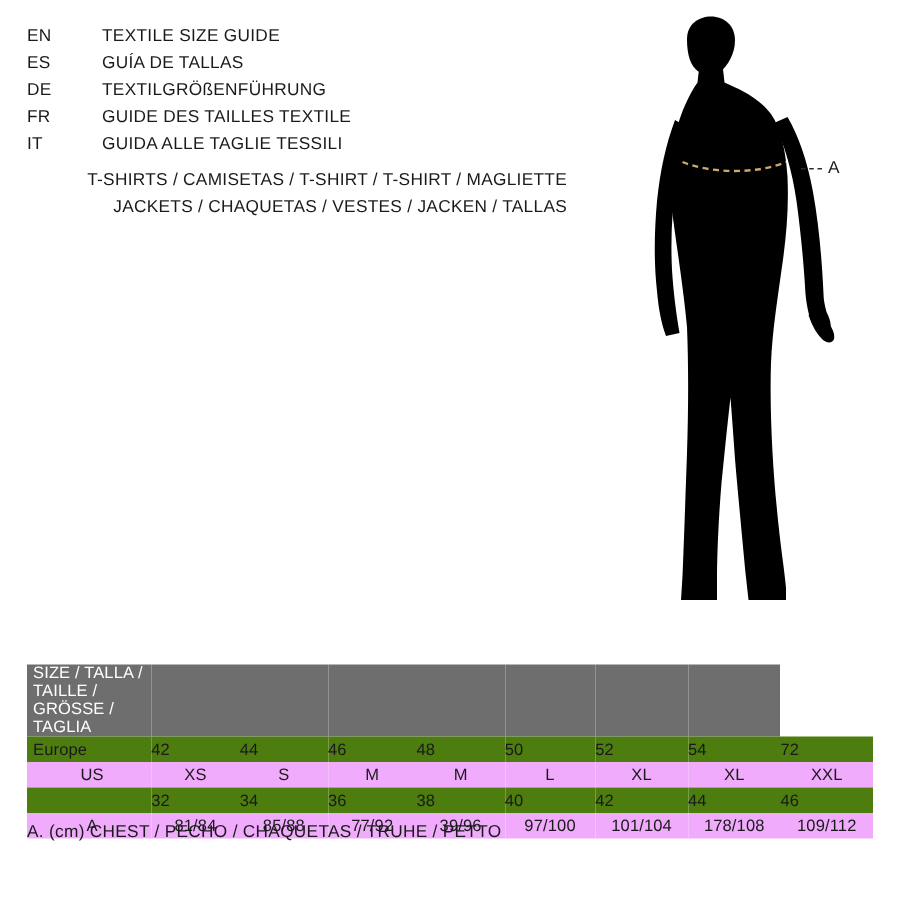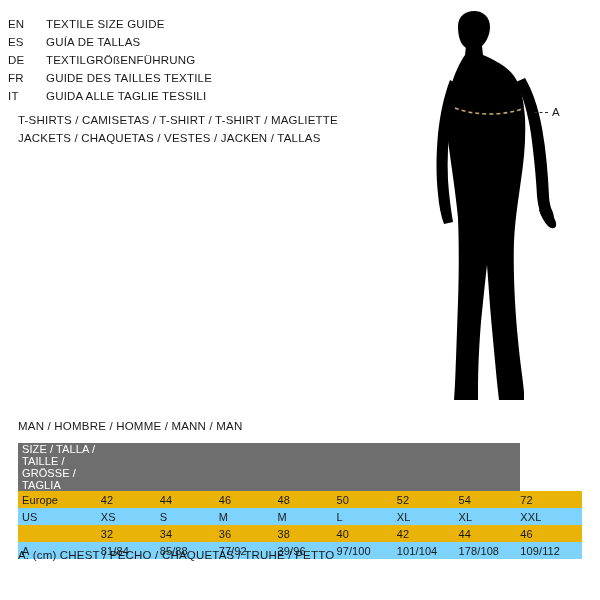--- a/index.html
+++ b/index.html
@@ -17,47 +17,49 @@
   }
   .page {
     position: relative;
     width: 600px;
     height: 600px;
   }
 
   
   .legend {
     position: absolute;
-    left: 8px;
+    left: 18px;
     top: 15px;
     width: 350px;
   }
   .legend-row {
     display: flex;
     align-items: baseline;
     height: 18px;
     line-height: 18px;
   }
   .legend-code {
     width: 38px;
     font-size: 11.5px;
     letter-spacing: 0.2px;
   }
   .legend-text {
     font-size: 11.5px;
     letter-spacing: 0.2px;
     white-space: nowrap;
+    margin-left: 12px;
   }
 
   
   .garment-lines {
     position: absolute;
     left: 18px;
     top: 111px;
     width: 360px;
+    text-align: right;
   }
   .garment-line {
     font-size: 11.5px;
     line-height: 18px;
     letter-spacing: 0.2px;
     white-space: nowrap;
   }
 
   
   .figure-wrap {
@@ -106,27 +108,28 @@
     height: 17px;
     vertical-align: middle;
     letter-spacing: 0.1px;
   }
   .row-header td {
     background: #6e6e6e;
     color: #ffffff;
     font-size: 11px;
   }
   .row-grey td {
-    background: #eab308;
+    background: #4d7c0f;
     color: #1a1a1a;
     margin-top: 44px;
   }
   .row-white td {
-    background: #7dd3fc;
+    background: #f0abfc;
     color: #1a1a1a;
+    text-align: center;
   }
   .c-label {
     width: 88px;
     padding-left: 4px !important;
   }
   .c-val {
     width: 68px;
     text-align: left;
   }
   .footnote {
@@ -203,21 +206,20 @@
       </g>
 
       <g stroke="#caa96a" stroke-width="1.6" stroke-dasharray="4 3" fill="none">
         <path d="M55 98 C75 106 105 106 124 98"></path>
       </g>
     </svg>
   </div>
   <div class="dash-lead"></div>
   <div class="measure-label">A</div>
 
-  <div class="table-title">MAN / HOMBRE / HOMME / MANN / MAN</div>
 
   <table class="size-table">
     <tbody>
       <tr class="row-header">
         <td class="c-label">SIZE / TALLA / TAILLE / GRÖSSE / TAGLIA</td>
         <td class="c-val"></td>
         <td class="c-val"></td>
         <td class="c-val"></td>
         <td class="c-val"></td>
         <td class="c-val"></td>

